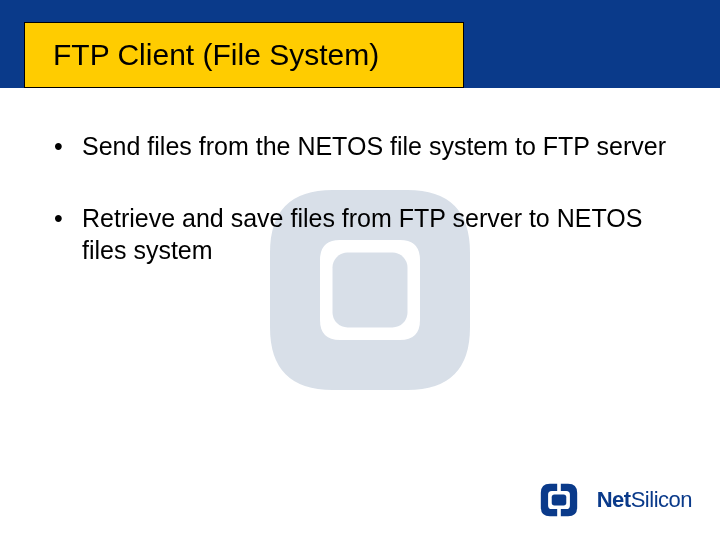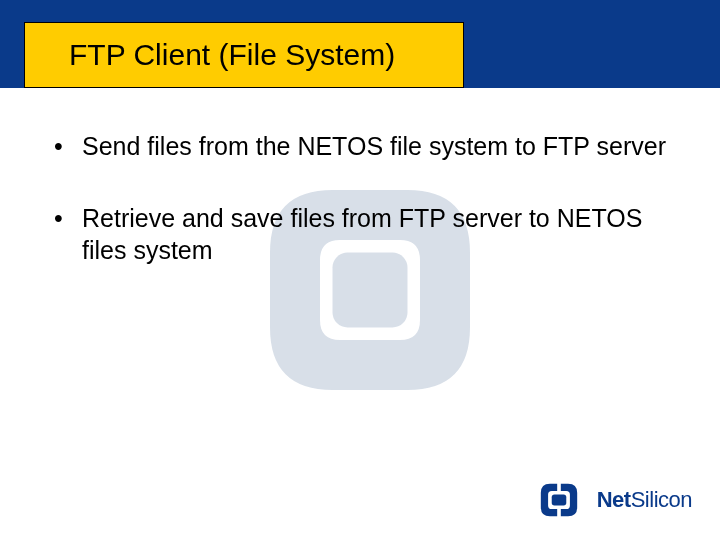--- a/index.html
+++ b/index.html
@@ -24,21 +24,20 @@
     background: #ffcc00;
     border: 1px solid #000;
     display: flex;
     align-items: center;
     padding-left: 28px;
   }
   .title-text {
     font-size: 30px;
     color: #000;
     font-weight: 400;
-    margin-left: 16px;
   }
   .content {
     position: absolute;
     top: 130px;
     left: 54px;
     right: 54px;
   }
   .bullet {
     font-size: 25px;
     color: #000;

